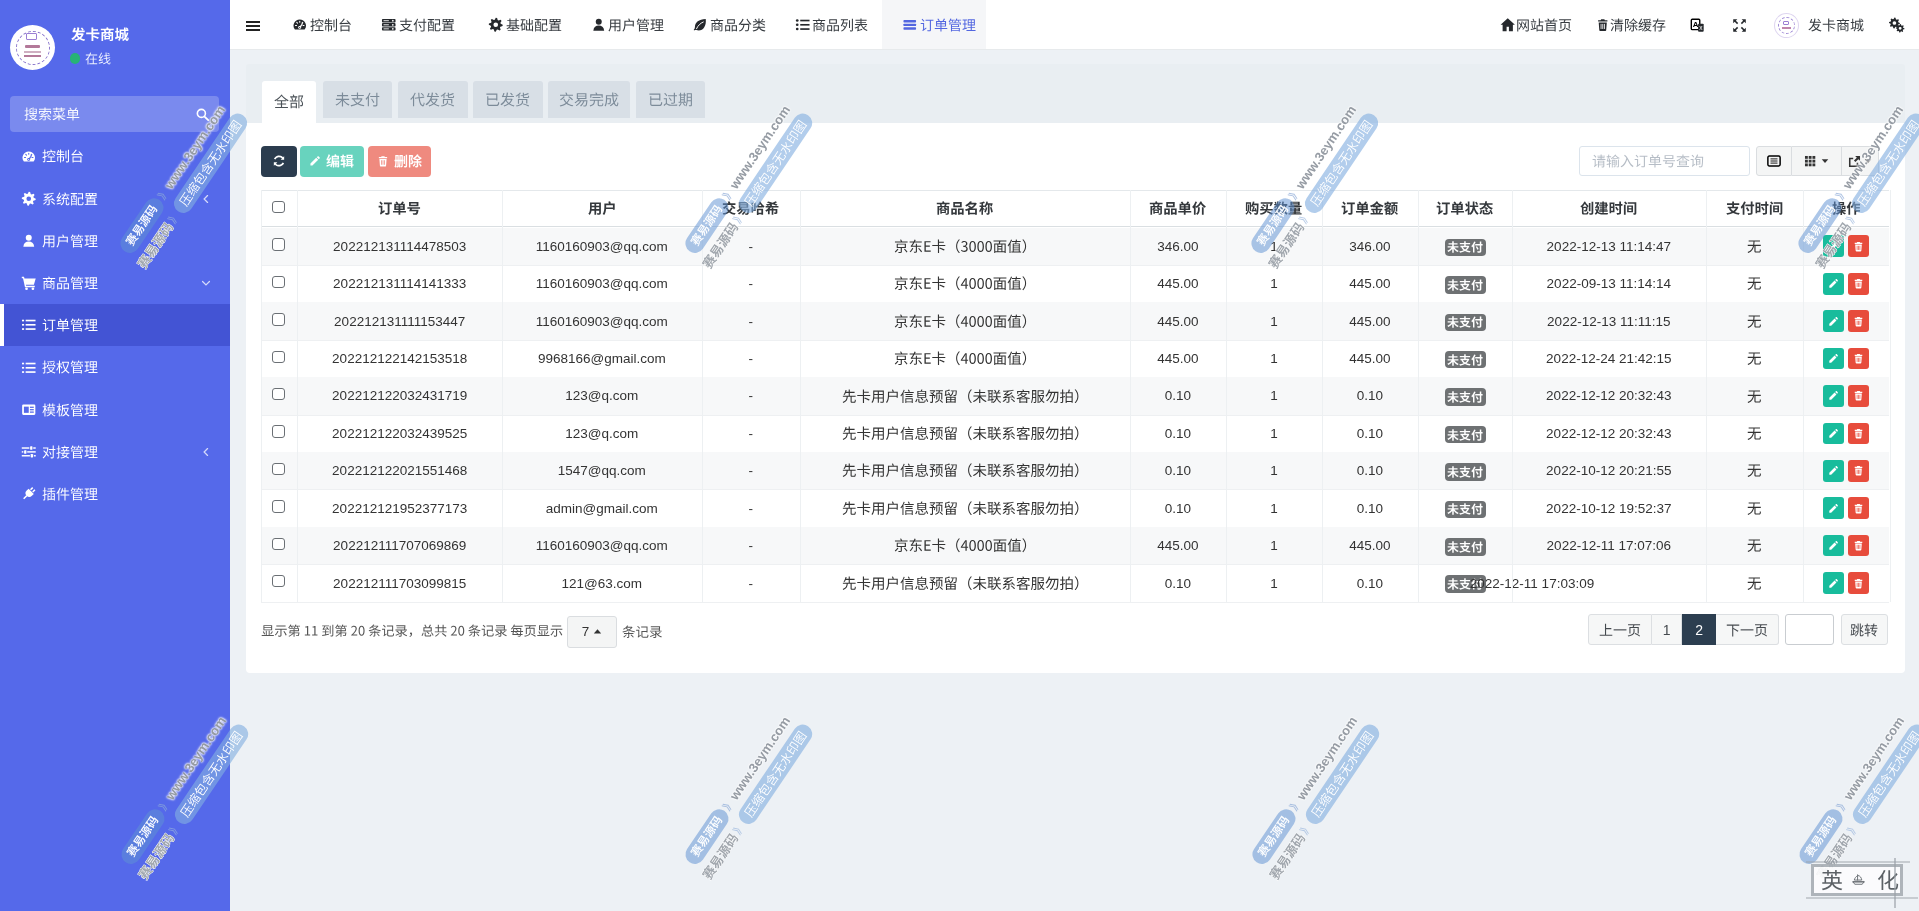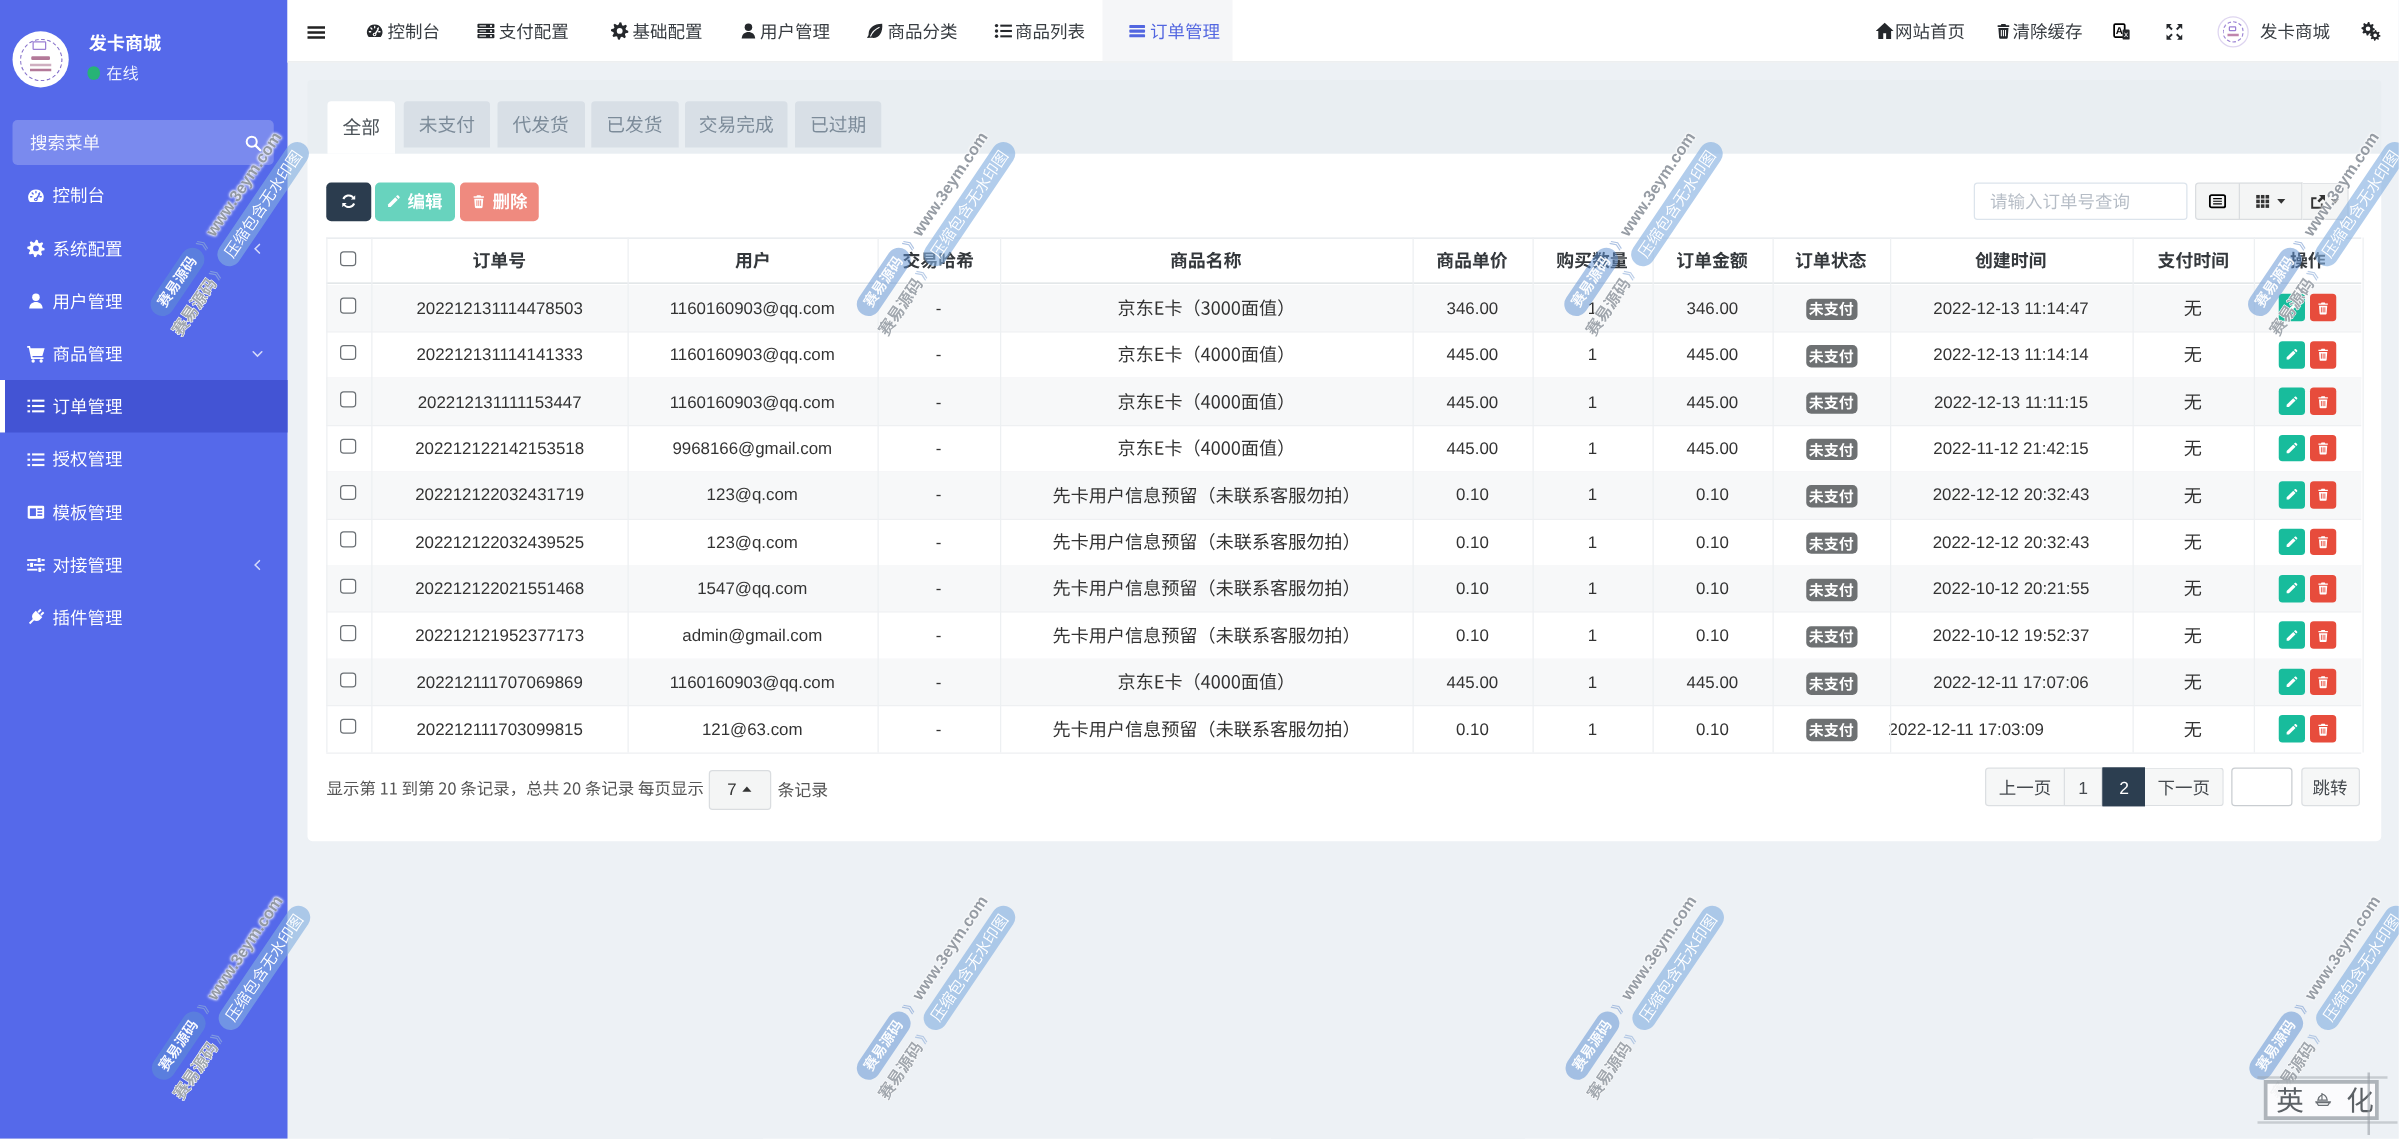--- a/index.html
+++ b/index.html
@@ -701,21 +701,21 @@
     <span style="font-size:13.5px;color:#333">445.00</span>
   </div>
 <div class="abs fxc" style="left:1464.8px;top:276.13px;width:40.5px;height:17.5px;margin-left:-19.7px;background:#6e7173;border-radius:4px">
     <svg style="vertical-align:middle;" width="36.0" height="12.0" viewBox="0 -880 3000 1000" fill="#fff">
       <use href="#g111" x="0"></use>
       <use href="#g98" x="1000"></use>
       <use href="#g99" x="2000"></use>
     </svg>
   </div>
 <div class="abs fxc" style="left:1608.8px;top:264.9px;width:340px;height:37.42px;margin-left:-170px">
-    <span style="font-size:13.5px;color:#333">2022-12-13 11:14:14</span>
+    <span style="font-size:13.5px;color:#333">2022-09-13 11:14:14</span>
   </div>
 <div class="abs fxc" style="left:1754.3px;top:264.9px;width:340px;height:37.42px;margin-left:-170px">
     <svg style="vertical-align:middle;" width="14.5" height="14.5" viewBox="0 -880 1000 1000" fill="#333">
       <use href="#g112" x="0"></use>
     </svg>
   </div>
 <div class="abs fxc" style="left:1823.3px;top:272.83px;width:20.7px;height:21.7px;background:#18bc9c;border-radius:3px">
     <svg style="vertical-align:middle;" width="11.0" height="11.0" viewBox="0 0 16 16" fill="#fff">
       <path d="M1.9 11.4L9.6 3.7l2.7 2.7-7.7 7.7H1.9z"></path>
       <path d="M10.4 2.9l1-1c.4-.4 1.1-.4 1.5 0l1.2 1.2c.4.4.4 1.1 0 1.5l-1 1z"></path>
@@ -832,21 +832,21 @@
     <span style="font-size:13.5px;color:#333">445.00</span>
   </div>
 <div class="abs fxc" style="left:1464.8px;top:350.97px;width:40.5px;height:17.5px;margin-left:-19.7px;background:#6e7173;border-radius:4px">
     <svg style="vertical-align:middle;" width="36.0" height="12.0" viewBox="0 -880 3000 1000" fill="#fff">
       <use href="#g111" x="0"></use>
       <use href="#g98" x="1000"></use>
       <use href="#g99" x="2000"></use>
     </svg>
   </div>
 <div class="abs fxc" style="left:1608.8px;top:339.8px;width:340px;height:37.42px;margin-left:-170px">
-    <span style="font-size:13.5px;color:#333">2022-11-12 21:42:15</span>
+    <span style="font-size:13.5px;color:#333">2022-12-24 21:42:15</span>
   </div>
 <div class="abs fxc" style="left:1754.3px;top:339.8px;width:340px;height:37.42px;margin-left:-170px">
     <svg style="vertical-align:middle;" width="14.5" height="14.5" viewBox="0 -880 1000 1000" fill="#333">
       <use href="#g112" x="0"></use>
     </svg>
   </div>
 <div class="abs fxc" style="left:1823.3px;top:347.67px;width:20.7px;height:21.7px;background:#18bc9c;border-radius:3px">
     <svg style="vertical-align:middle;" width="11.0" height="11.0" viewBox="0 0 16 16" fill="#fff">
       <path d="M1.9 11.4L9.6 3.7l2.7 2.7-7.7 7.7H1.9z"></path>
       <path d="M10.4 2.9l1-1c.4-.4 1.1-.4 1.5 0l1.2 1.2c.4.4.4 1.1 0 1.5l-1 1z"></path>
@@ -1249,21 +1249,21 @@
 <div class="abs fxc" style="left:1369.9px;top:564.3px;width:340px;height:37.42px;margin-left:-170px">
     <span style="font-size:13.5px;color:#333">0.10</span>
   </div>
 <div class="abs fxc" style="left:1464.8px;top:575.49px;width:40.5px;height:17.5px;margin-left:-19.7px;background:#6e7173;border-radius:4px">
     <svg style="vertical-align:middle;" width="36.0" height="12.0" viewBox="0 -880 3000 1000" fill="#fff">
       <use href="#g111" x="0"></use>
       <use href="#g98" x="1000"></use>
       <use href="#g99" x="2000"></use>
     </svg>
   </div>
-<div class="abs fxc" style="left:1573px;top:564.3px;width:340px;height:37.42px;margin-left:-170px">
+<div class="abs fxc" style="left:1532px;top:564.3px;width:340px;height:37.42px;margin-left:-170px">
     <span style="font-size:13.5px;color:#333">2022-12-11 17:03:09</span>
   </div>
 <div class="abs fxc" style="left:1754.3px;top:564.3px;width:340px;height:37.42px;margin-left:-170px">
     <svg style="vertical-align:middle;" width="14.5" height="14.5" viewBox="0 -880 1000 1000" fill="#333">
       <use href="#g112" x="0"></use>
     </svg>
   </div>
 <div class="abs fxc" style="left:1823.3px;top:572.19px;width:20.7px;height:21.7px;background:#18bc9c;border-radius:3px">
     <svg style="vertical-align:middle;" width="11.0" height="11.0" viewBox="0 0 16 16" fill="#fff">
       <path d="M1.9 11.4L9.6 3.7l2.7 2.7-7.7 7.7H1.9z"></path>

